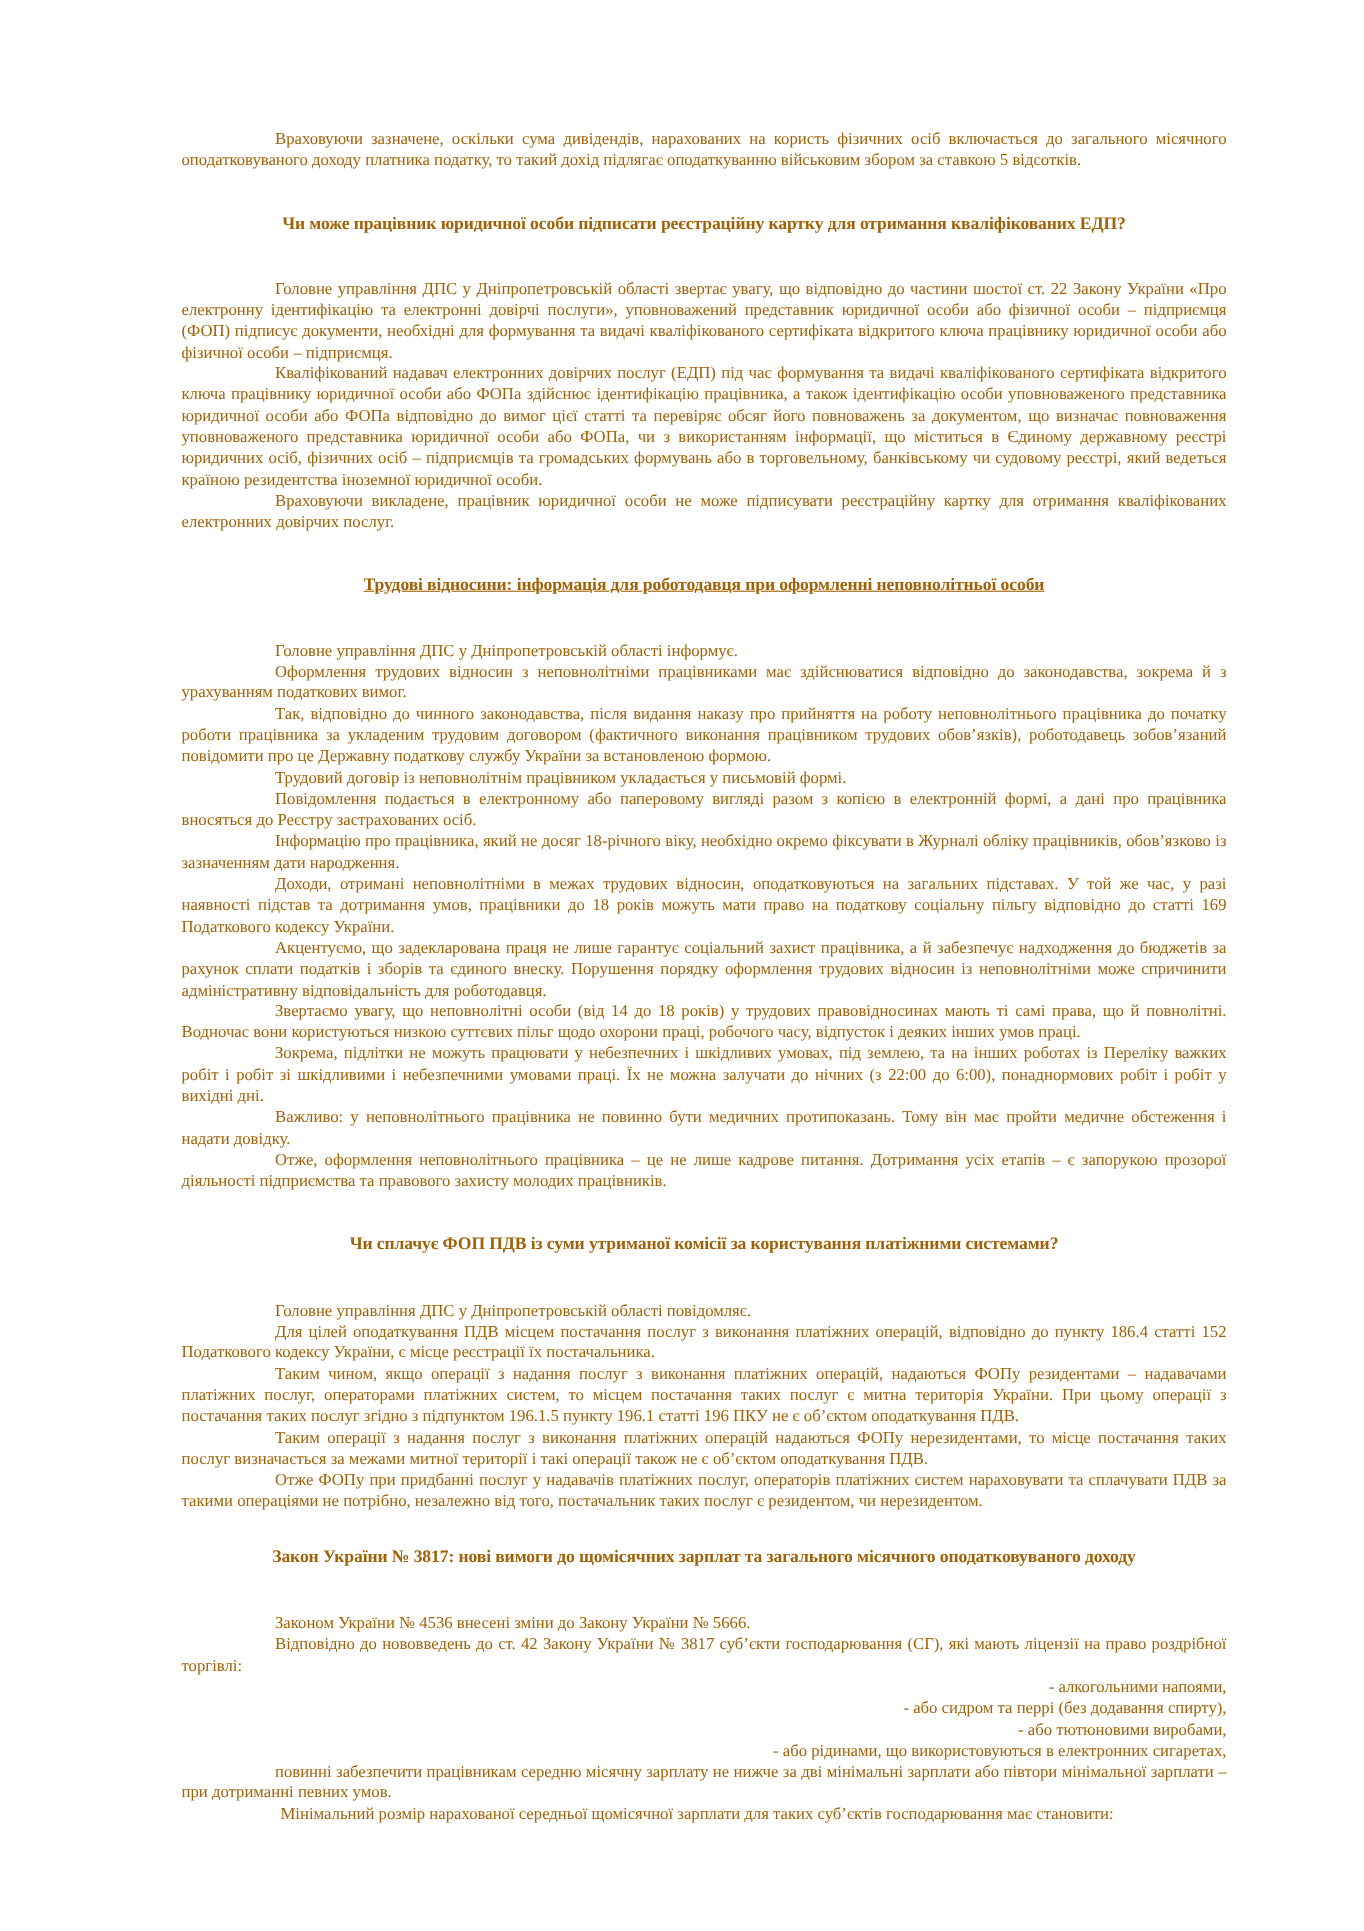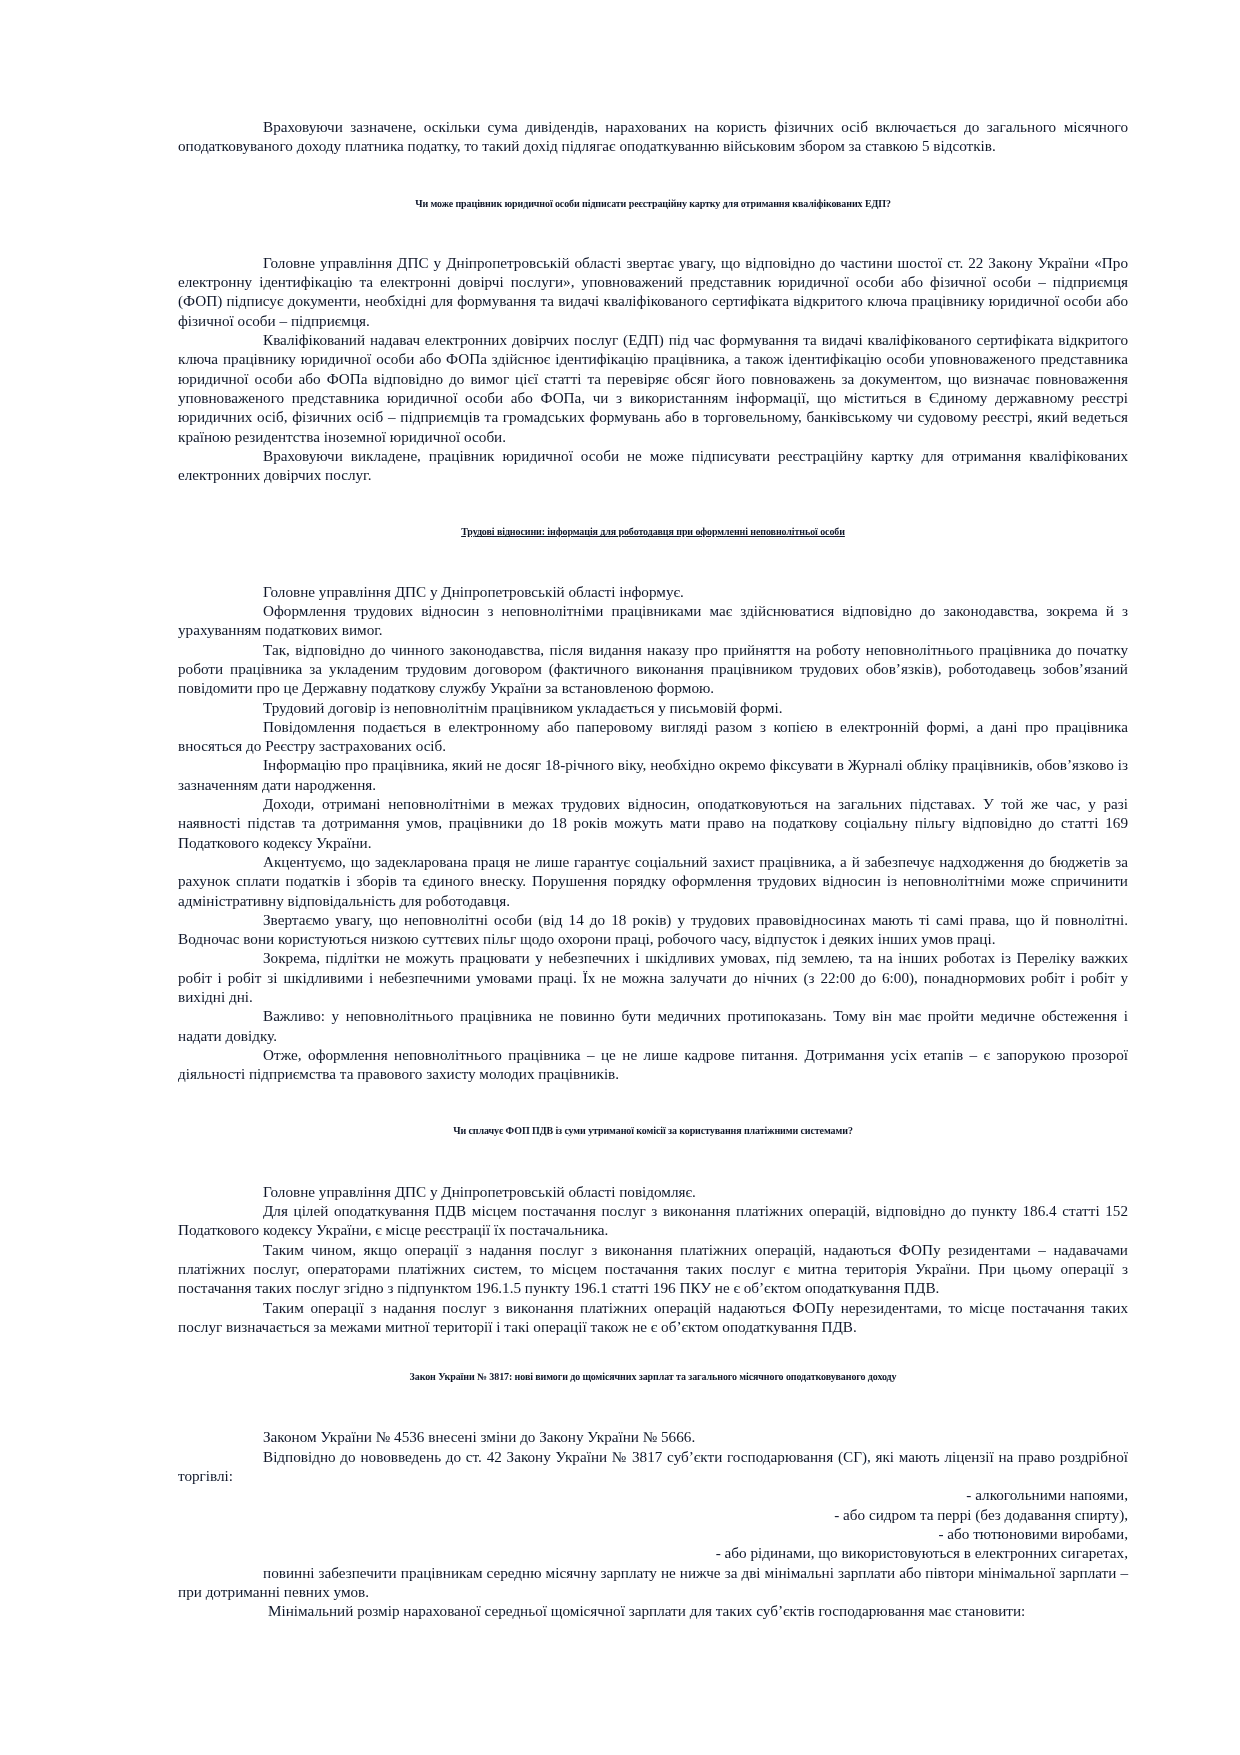--- a/index.html
+++ b/index.html
@@ -1,36 +1,36 @@
 <!DOCTYPE html>
 <html><head>
 <meta charset="utf-8">
 <style>
   html, body { margin: 0; padding: 0; background: #ffffff; }
   body { width: 1240px; height: 1755px; position: relative; overflow: hidden; }
   .page {
     position: absolute;
-    left: 178px;
+    left: 165px;
     top: 117px;
     width: 950px;
     font-family: "Liberation Serif", serif;
     font-size: 15.2px;
     line-height: 19.3px;
-    color: #0f172a;
+    color: #a16207;
   }
   .p {
     margin: 0;
     text-align: justify;
     text-indent: 85px;
   }
   .heading {
     margin: 16px;
     text-align: center;
     font-weight: bold;
-    font-size: 10px;
+    font-size: 16px;
     letter-spacing: -0.1px;
   }
   .h1 { margin-top: 38px; margin-bottom: 40px; }
   .h2 { margin-top: 38px; margin-bottom: 40px; text-decoration: underline; }
   .h3 { margin-top: 38px; margin-bottom: 41px; }
   .h4 { margin-top: 31px; margin-bottom: 41px; text-indent: 0; }
   .bullet { margin: 0; padding-left: 85px; text-align: right; }
   .p.last { text-indent: 90px; }
 </style>
 </head>
@@ -62,20 +62,21 @@
     <p class="p">Важливо: у неповнолітнього працівника не повинно бути медичних протипоказань. Тому він має пройти медичне обстеження і надати довідку.</p>
     <p class="p">Отже, оформлення неповнолітнього працівника – це не лише кадрове питання. Дотримання усіх етапів – є запорукою прозорої діяльності підприємства та правового захисту молодих працівників.</p>
   </div>
 
   <div>
     <p class="heading h3">Чи сплачує ФОП ПДВ із суми утриманої комісії за користування платіжними системами?</p>
     <p class="p">Головне управління ДПС у Дніпропетровській області повідомляє.</p>
     <p class="p">Для цілей оподаткування ПДВ місцем постачання послуг з виконання платіжних операцій, відповідно до пункту 186.4 статті 152 Податкового кодексу України, є місце реєстрації їх постачальника.</p>
     <p class="p">Таким чином, якщо операції з надання послуг з виконання платіжних операцій, надаються ФОПу резидентами – надавачами платіжних послуг, операторами платіжних систем, то місцем постачання таких послуг є митна територія України. При цьому операції з постачання таких послуг згідно з підпунктом 196.1.5 пункту 196.1 статті 196 ПКУ не є об’єктом оподаткування ПДВ.</p>
     <p class="p">Таким операції з надання послуг з виконання платіжних операцій надаються ФОПу нерезидентами, то місце постачання таких послуг визначається за межами митної території і такі операції також не є об’єктом оподаткування ПДВ.</p>
+    <p class="p">Отже ФОПу при придбанні послуг у надавачів платіжних послуг, операторів платіжних систем нараховувати та сплачувати ПДВ за такими операціями не потрібно, незалежно від того, постачальник таких послуг є резидентом, чи нерезидентом.</p>
   </div>
 
   <div>
     <p class="heading h4">Закон України № 3817: нові вимоги до щомісячних зарплат та загального місячного оподатковуваного доходу</p>
     <p class="p">Законом України № 4536 внесені зміни до Закону України № 5666.</p>
     <p class="p">Відповідно до нововведень до ст. 42 Закону України № 3817 суб’єкти господарювання (СГ), які мають ліцензії на право роздрібної торгівлі:</p>
     <div>
       <p class="bullet">- алкогольними напоями,</p>
       <p class="bullet">- або сидром та перрі (без додавання спирту),</p>
       <p class="bullet">- або тютюновими виробами,</p>

